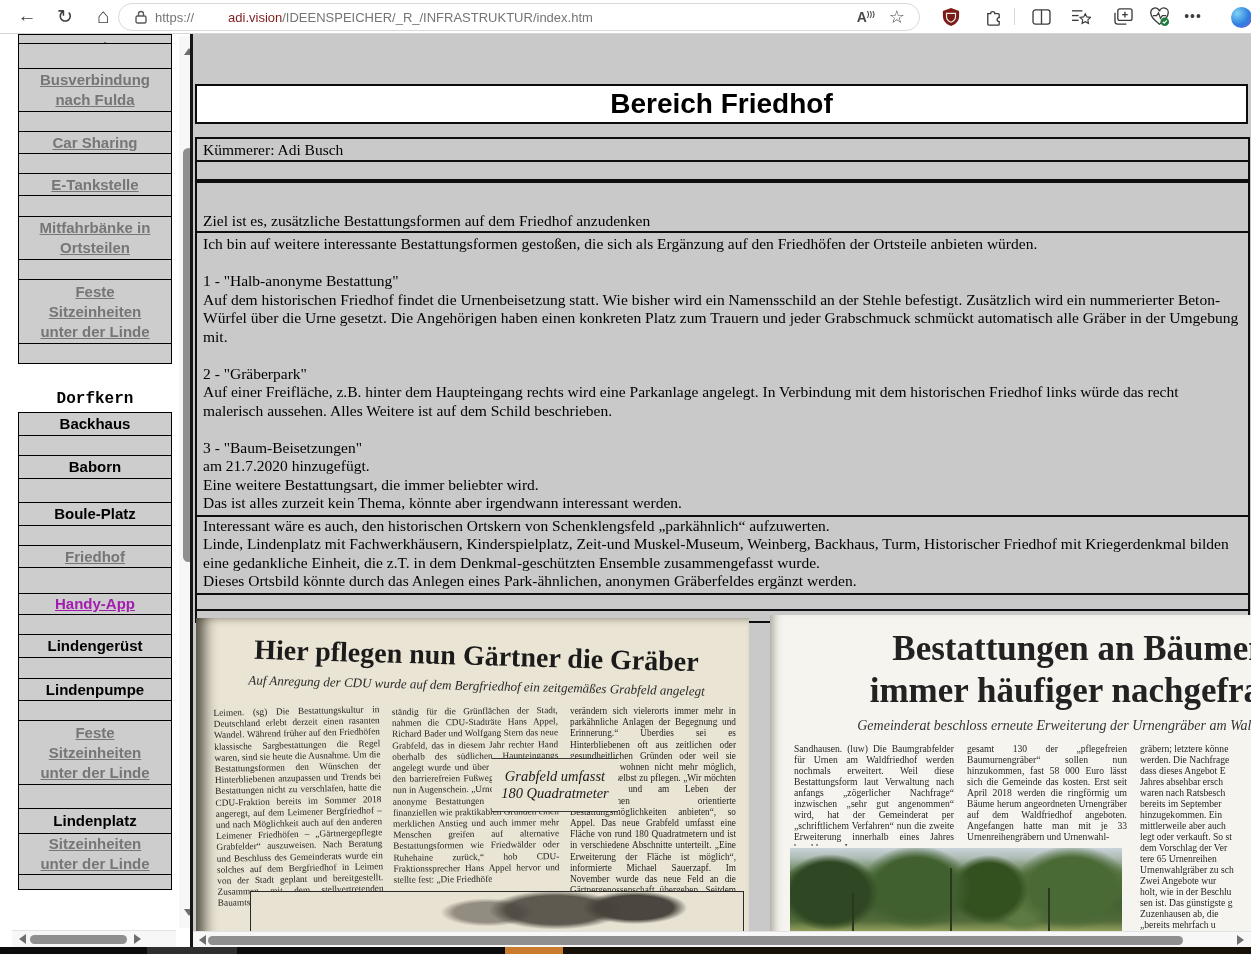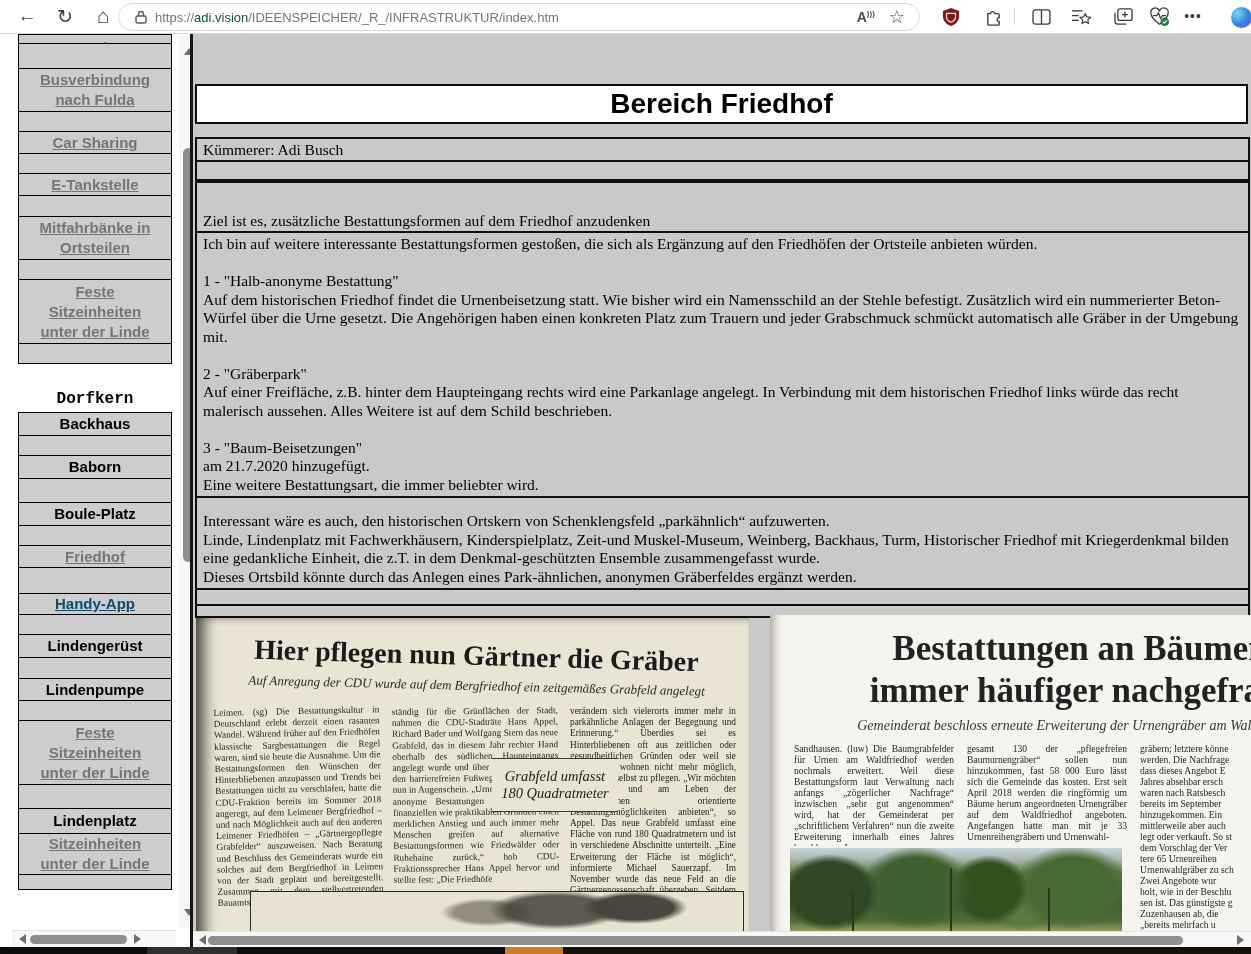--- a/index.html
+++ b/index.html
@@ -7,39 +7,39 @@
        font-family:"Liberation Sans",sans-serif;}
 
   
   .toolbar{position:absolute;left:0;top:0;width:1251px;height:33px;background:#ffffff;
            border-bottom:1px solid #d6d6d6;z-index:50;}
   .tbtn{position:absolute;top:1px;width:30px;height:30px;display:flex;align-items:center;
         justify-content:center;color:#3d3d3d;font-size:19px;border-radius:5px;cursor:pointer;}
   .urlpill{position:absolute;left:118px;top:3px;width:800px;height:26px;border-radius:14px;
            background:#fff;border:1px solid #dadada;display:flex;align-items:center;}
   .urltext{font-size:13px;color:#757575;white-space:nowrap;overflow:hidden;}
-  .urltext .dom{color:#14532d;}
+  .urltext .dom{color:#7f1d1d;margin-left:34px;}
   .pill-right{margin-left:auto;display:flex;align-items:center;gap:14px;padding-right:14px;color:#4a4a4a;}
   .sep{position:absolute;left:1014px;top:8px;width:1px;height:17px;background:#d8d8d8;}
   .iconbox{position:absolute;top:4px;width:26px;height:26px;display:flex;align-items:center;justify-content:center;}
   svg.ic{display:block;}
 
   
   .sidebar-frame{position:absolute;left:12px;top:34px;width:190px;height:913px;background:#ffffff;overflow:hidden;}
   .frame-divider{position:absolute;left:190px;top:34px;width:3px;height:913px;background:#161616;}
   .main-frame{position:absolute;left:193px;top:34px;width:1058px;height:913px;background:#c9c9c9;overflow:hidden;}
 
   
   .nav-col{position:absolute;left:6px;top:0;width:154px;}
   .nav-table{border:1px solid #000;border-bottom:none;}
   .scell{border-bottom:1px solid #000;background:#cdcdcd;display:flex;align-items:center;
          justify-content:center;text-align:center;font-weight:bold;font-size:15px;line-height:20px;
          white-space:pre-line;padding:0 8px;overflow:hidden;}
   .scell.visited{color:#767676;text-decoration:underline;cursor:pointer;}
-  .scell.newlink{color:#0c4a6e;text-decoration:underline;cursor:pointer;}
+  .scell.newlink{color:#a21caf;text-decoration:underline;cursor:pointer;}
   .scell.plain{color:#000;}
   .scell.spacer{background:#cdcdcd;}
   .nav-gap{background:#fff;display:flex;align-items:flex-end;justify-content:center;
            font-weight:bold;font-size:16px;color:#000;padding-bottom:4px;}
   .sliver span{display:block;transform:translateY(9px);}
 
   
   .vsb{position:absolute;left:167px;top:2px;width:20px;height:892px;background:#f7f7f7;}
   .vsb .thumb{position:absolute;left:4px;width:11px;border-radius:6px;background:#8f8f8f;}
   .arrow{width:0;height:0;position:absolute;}
@@ -261,22 +261,23 @@
       <div class="pline"></div>
       <div class="pline">1 - "Halb-anonyme Bestattung"</div>
       <div class="pline">Auf dem historischen Friedhof findet die Urnenbeisetzung statt. Wie bisher wird ein Namensschild an der Stehle befestigt. Zusätzlich wird ein nummerierter Beton-Würfel über die Urne gesetzt. Die Angehörigen haben einen konkreten Platz zum Trauern und jeder Grabschmuck schmückt automatisch alle Gräber in der Umgebung mit.</div>
       <div class="pline"></div>
       <div class="pline">2 - "Gräberpark"</div>
       <div class="pline">Auf einer Freifläche, z.B. hinter dem Haupteingang rechts wird eine Parkanlage angelegt. In Verbindung mit dem historischen Friedhof links würde das recht malerisch aussehen. Alles Weitere ist auf dem Schild beschrieben.</div>
       <div class="pline"></div>
       <div class="pline">3 - "Baum-Beisetzungen"</div>
       <div class="pline">am 21.7.2020 hinzugefügt.</div>
       <div class="pline">Eine weitere Bestattungsart, die immer beliebter wird.</div>
-    </div>
-    <div class="mrow" style="padding-top:14px;padding-bottom:2px;">
+      <div class="pline">Das ist alles zurzeit kein Thema, könnte aber irgendwann interessant werden.</div>
+    </div>
+    <div class="mrow" style="padding-top:0;padding-bottom:2px;">
       <div class="pline">Interessant wäre es auch, den historischen Ortskern von Schenklengsfeld „parkähnlich“ aufzuwerten.</div>
       <div class="pline">Linde, Lindenplatz mit Fachwerkhäusern, Kinderspielplatz, Zeit-und Muskel-Museum, Weinberg, Backhaus, Turm, Historischer Friedhof mit Kriegerdenkmal bilden eine gedankliche Einheit, die z.T. in dem Denkmal-geschützten Ensemble zusammengefasst wurde.</div>
       <div class="pline">Dieses Ortsbild könnte durch das Anlegen eines Park-ähnlichen, anonymen Gräberfeldes ergänzt werden.</div>
     </div>
     <div class="mrow" style="height:12px;"></div>
     <div class="mrow" style="height:8px;"></div>
   </div>
 
   <div class="article1">
     <div class="a1-head">Hier pflegen nun Gärtner die Gräber</div>

